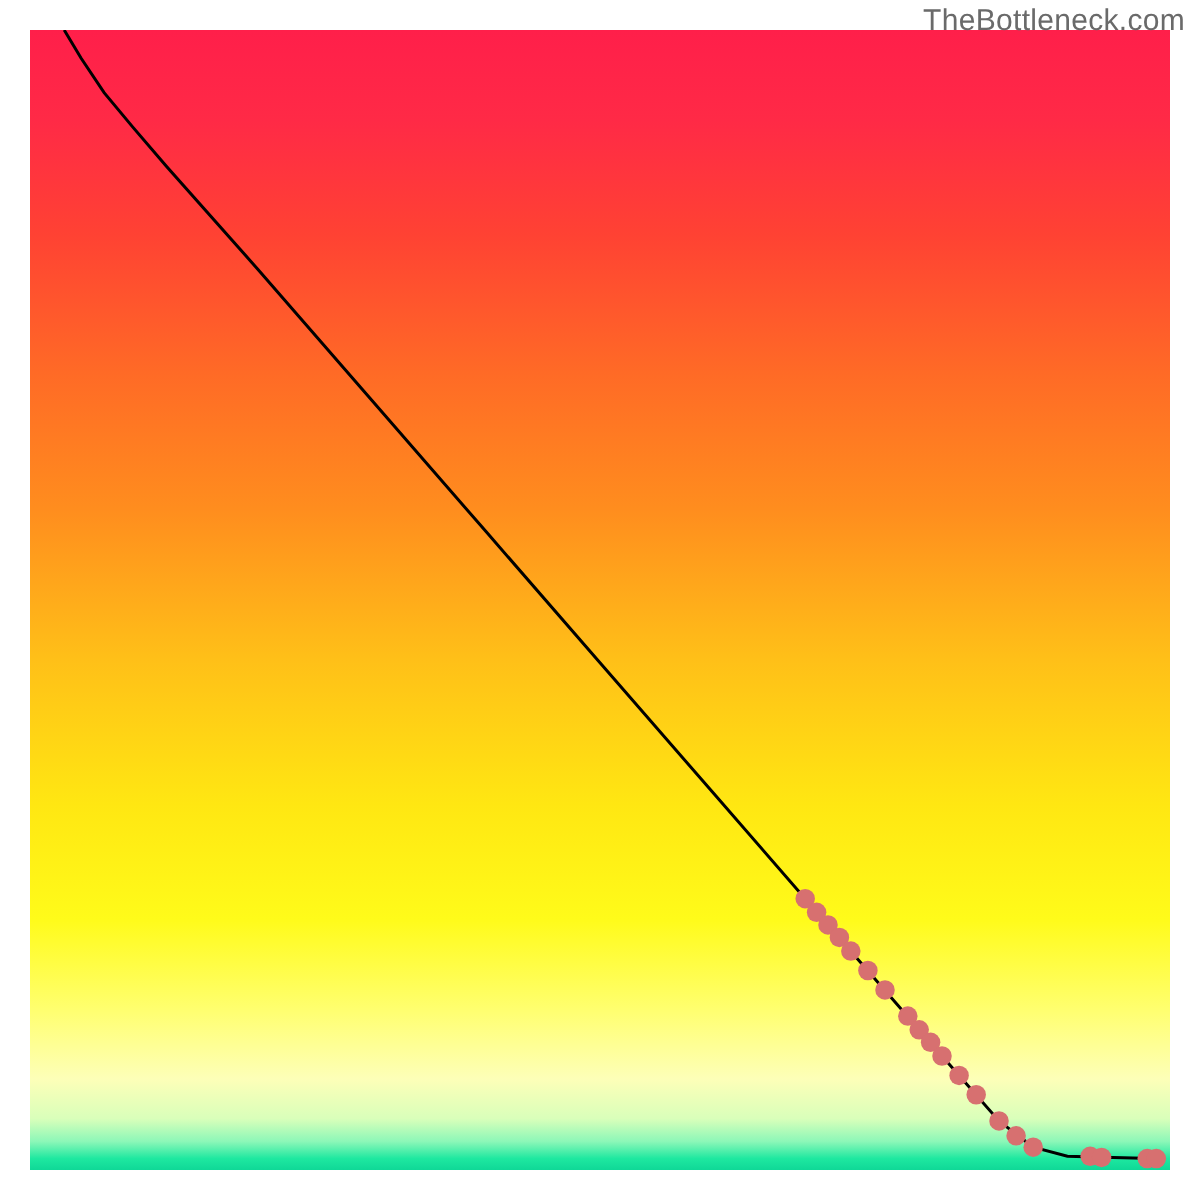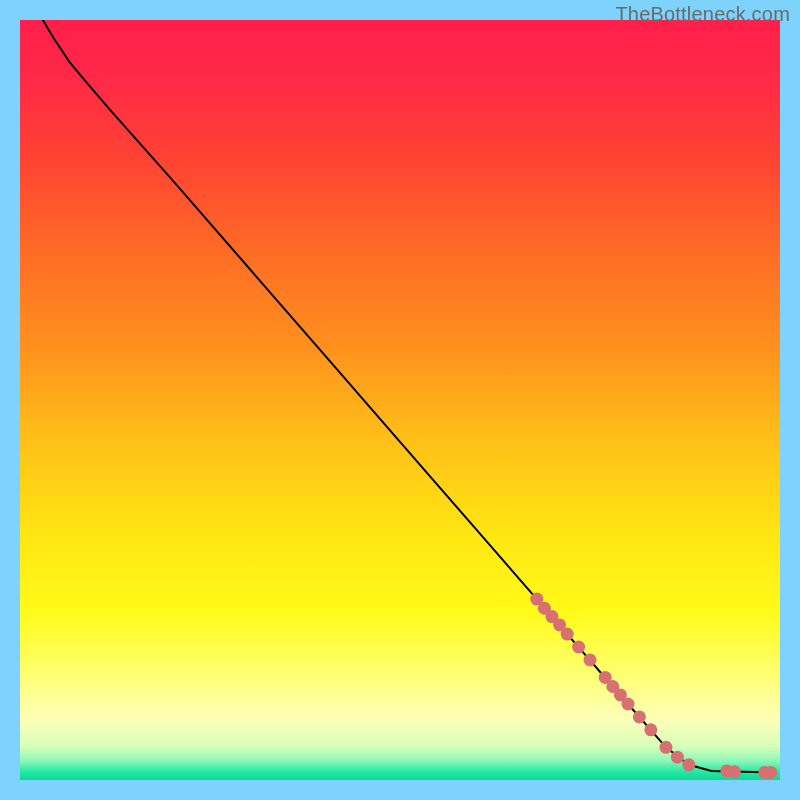--- a/index.html
+++ b/index.html
@@ -9,21 +9,21 @@
     height: 800px;
     background: #000;
     overflow: hidden;
   }
   .frame {
     position: absolute;
     left: 0;
     top: 0;
     width: 800px;
     height: 800px;
-    background: #7dd3fc;
+    background: #ffffff;
   }
   .plot {
     position: absolute;
     left: 20px;
     top: 20px;
     width: 760px;
     height: 760px;
   }
   .plot svg {
     display: block;

